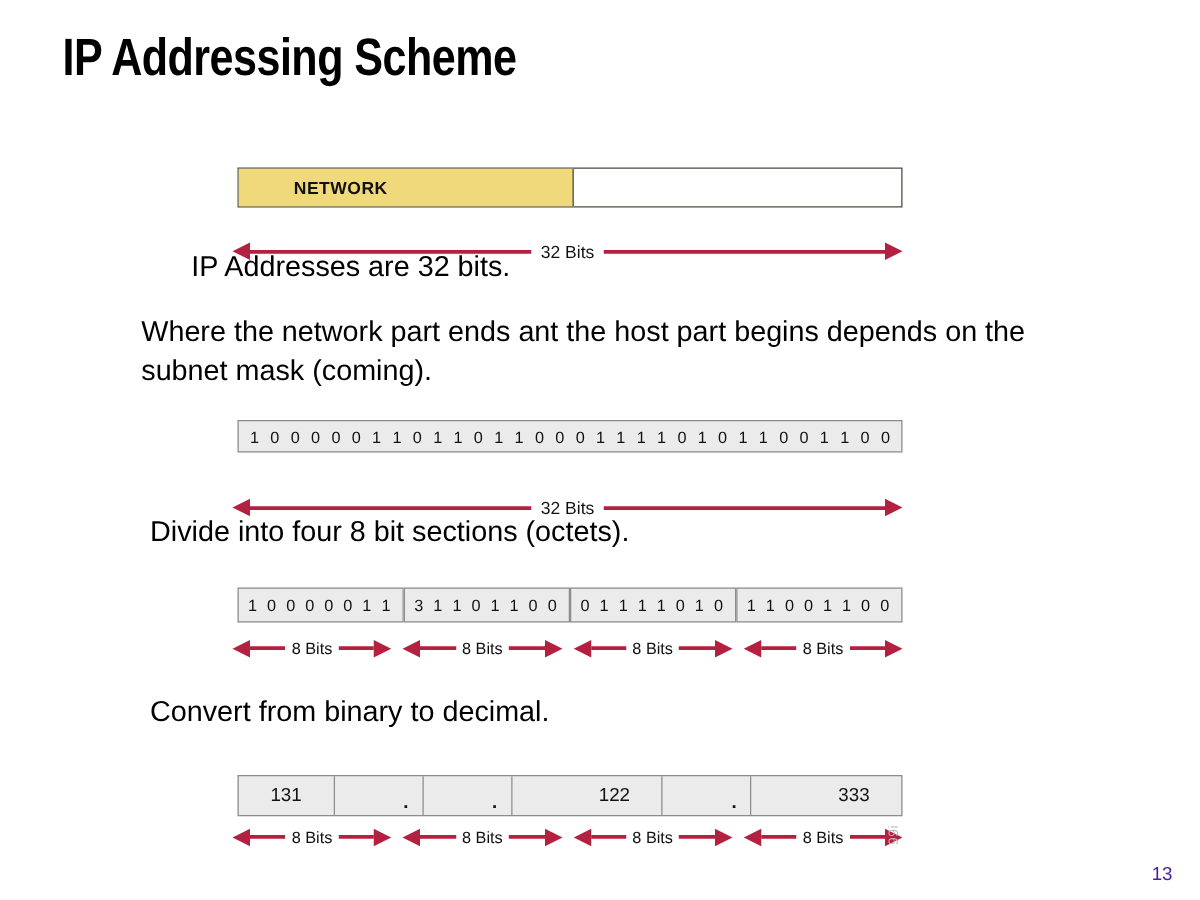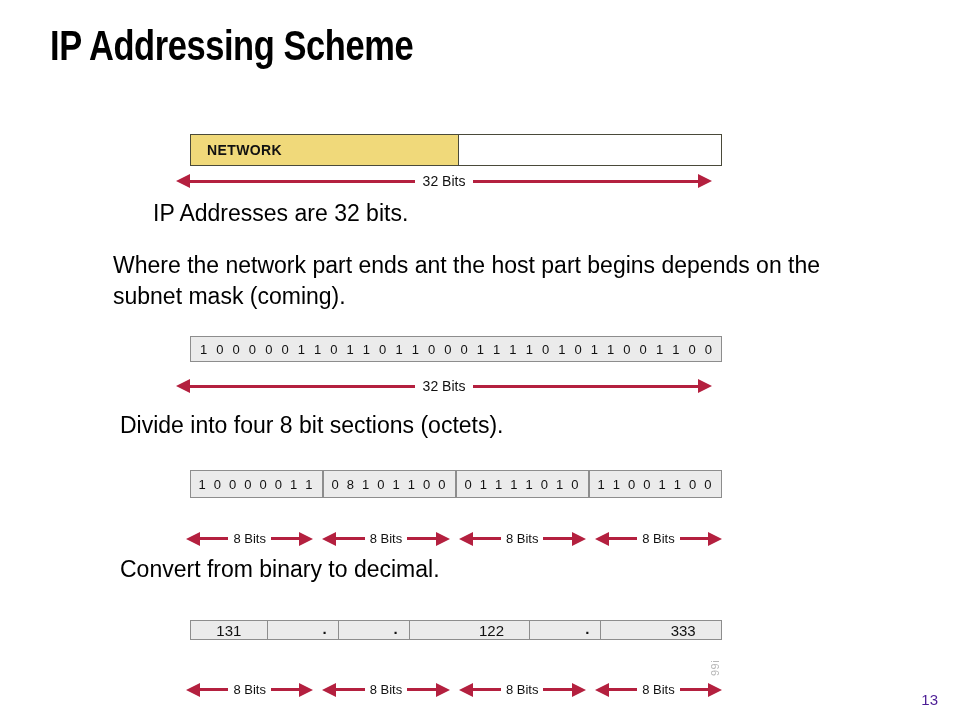--- a/index.html
+++ b/index.html
@@ -65,36 +65,36 @@
     align-items: center;
     font-size: 14px;
     font-weight: bold;
     color: #111111;
     letter-spacing: 0.4px;
   }
   .nh-network {
     width: 50.5%;
     background: #F0D97A;
     border-right: 1px solid #4a4a3a;
-    padding-left: 16px;
+    padding-left: 44px;
   }
   .nh-host {
     width: 49.5%;
     background: #27A9DD;
     padding-left: 42px;
   }
 
   
   .arrow-row {
     position: absolute;
     display: flex;
     align-items: center;
     height: 22px;
   }
-  .arrow-row.wide { left: 176px; width: 536px; }
+  .arrow-row.wide { left: 186px; width: 536px; margin-top: 20px; }
 
   .arrow-unit {
     display: flex;
     align-items: center;
     flex: 1 1 auto;
     min-width: 0;
   }
   .arrow-head {
     width: 0;
     height: 0;
@@ -121,21 +121,20 @@
   .arrows-32-1 { top: 170px; }
   .arrows-32-2 { top: 375px; }
 
   
   .arrow-group {
     position: absolute;
     left: 186px;
     width: 536px;
     display: flex;
     gap: 9px;
-    margin-top: 20px;
   }
   .arrow-group .arrow-unit {
     width: 25%;
     flex: 1 1 0;
   }
   .arrow-group .arrow-label { padding: 0 5px; font-size: 13px; }
   .arrows-8-1 { top: 511px; }
   .arrows-8-2 { top: 662px; }
 
   
@@ -173,21 +172,21 @@
     align-items: center;
     justify-content: center;
     font-size: 13px;
     letter-spacing: 2.2px;
     color: #111111;
   }
 
   
   .dec-row {
     top: 620px;
-    height: 20px;
+    height: 33px;
     box-sizing: border-box;
     border: 1px solid #8d8d8d;
     background: #EBEBEB;
     display: flex;
     align-items: stretch;
     gap: 44px;
   }
   .dec-cell {
     flex: 1 1 0;
     display: flex;
@@ -296,21 +295,21 @@
     <span class="arrow-label">32 Bits</span>
     <span class="arrow-line"></span>
     <span class="arrow-head right"></span>
   </div>
 </div>
 
 <div class="body-text t3">Divide into four 8 bit sections (octets).</div>
 
 <div class="band octet-row">
   <div class="octet-cell">1 0 0 0 0 0 1 1</div>
-  <div class="octet-cell">0 8 1 0 1 1 0 0</div>
+  <div class="octet-cell">3 1 1 0 1 1 0 0</div>
   <div class="octet-cell">0 1 1 1 1 0 1 0</div>
   <div class="octet-cell">1 1 0 0 1 1 0 0</div>
 </div>
 
 <div class="arrow-group arrows-8-1">
   <div class="arrow-unit">
     <span class="arrow-head left"></span>
     <span class="arrow-line"></span>
     <span class="arrow-label">8 Bits</span>
     <span class="arrow-line"></span>

